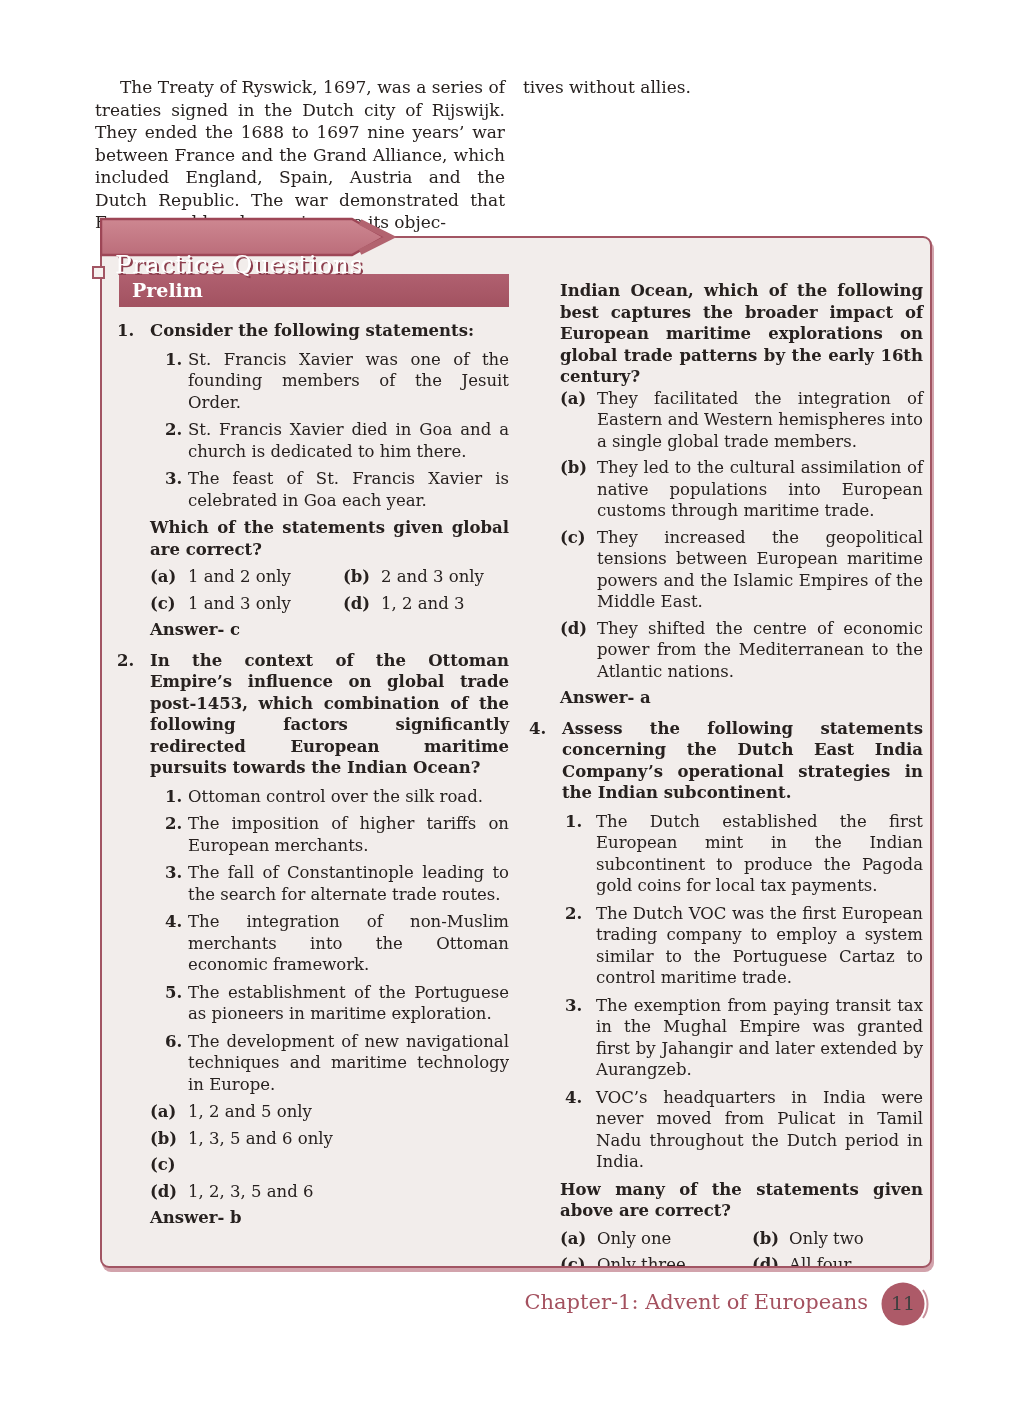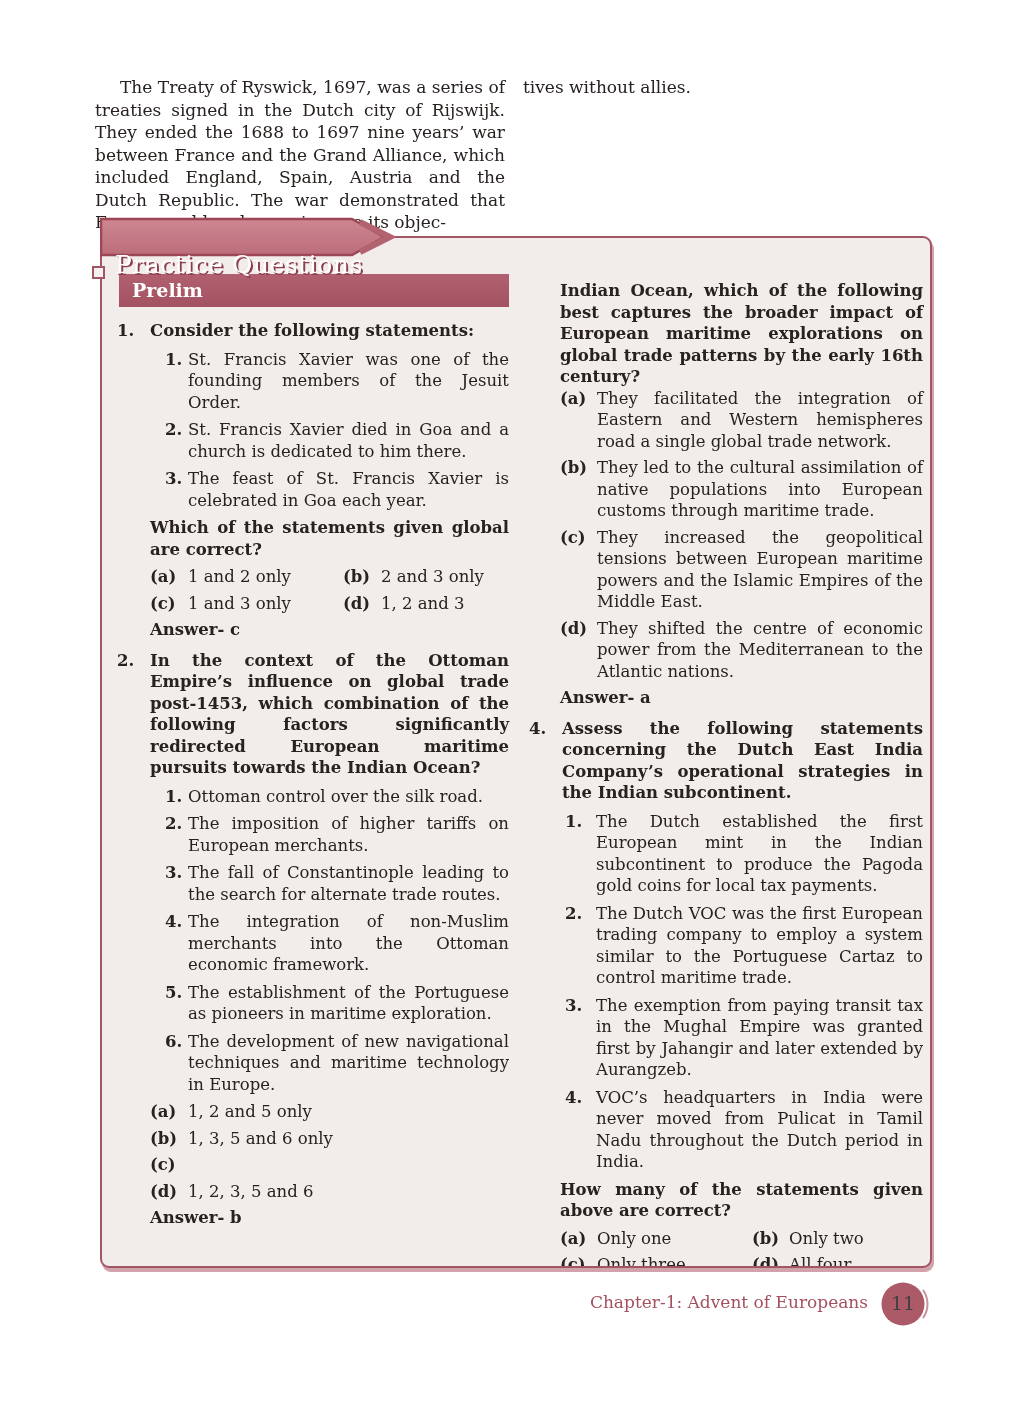--- a/index.html
+++ b/index.html
@@ -85,21 +85,21 @@
   
   .optline { display:flex; margin-left:33px; margin-bottom:5px; }
   #col-right .optline { margin-left:31px; }
   .ox { flex:1; }
 
   .contstem { margin-left:31px; font-weight:bold; }
 
   
   #footer-chapter {
     position:absolute; top:1292px; right:156px;
-    font-size:17px; color:#a4515f;
+    font-size:21px; color:#a4515f;
   }
   #footer-pagecircle { position:absolute; left:880px; top:1280px; width:52px; height:50px; }
   #footer-pagenum {
     position:absolute; left:0; top:0; width:46px; height:48px;
     text-align:center; line-height:47px; color:#404040; font-size:19px;
   }
 </style>
 </head>
 <body>
 
@@ -216,21 +216,21 @@
     </div>
     <div class="ans">Answer- b</div>
 
   </div>
 
   <div id="col-right" class="qcol">
 
     <div class="contstem jt">Indian Ocean, which of the following best captures the broader impact of European maritime explorations on global trade patterns by the early 16th century?</div>
     <div class="optline">
       <div class="ol">(a)</div>
-      <div class="ox jt">They facilitated the integration of Eastern and Western hemispheres road a single global trade network.</div>
+      <div class="ox jt">They facilitated the integration of Eastern and Western hemispheres into a single global trade members.</div>
     </div>
     <div class="optline">
       <div class="ol">(b)</div>
       <div class="ox jt">They led to the cultural assimilation of native populations into European customs through maritime trade.</div>
     </div>
     <div class="optline">
       <div class="ol">(c)</div>
       <div class="ox jt">They increased the geopolitical tensions between European maritime powers and the Islamic Empires of the Middle East.</div>
     </div>
     <div class="optline">

